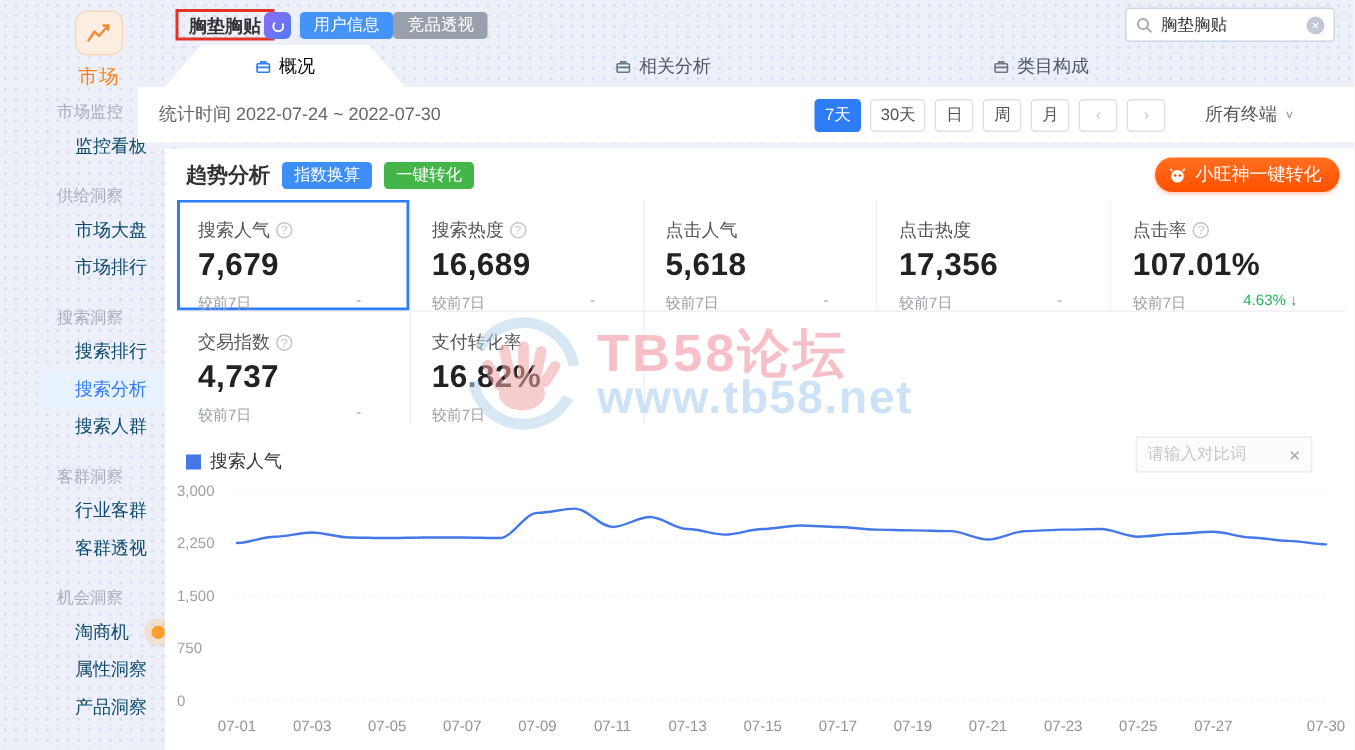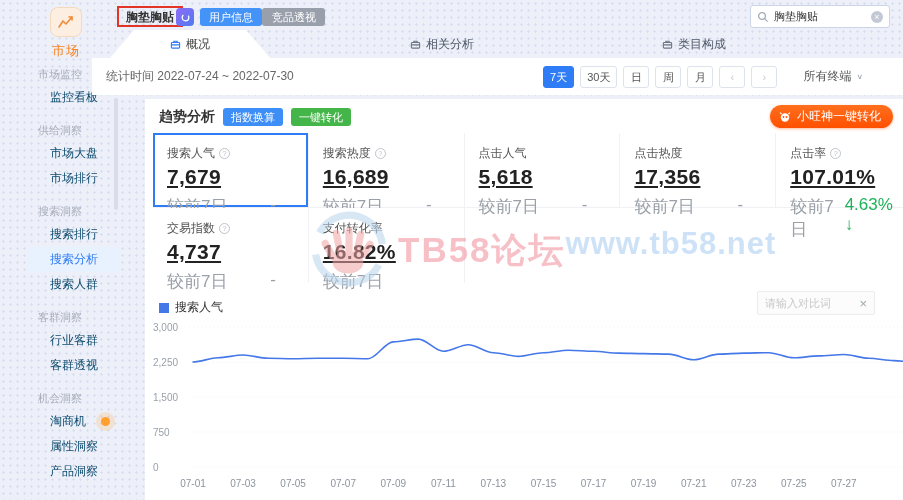--- a/index.html
+++ b/index.html
@@ -28,64 +28,64 @@
   .hbtn { position:absolute; top:8px; height:18px; line-height:18px; padding:0 9px; font-size:11px; color:#fff; border-radius:3px; cursor:pointer; }
   .hbtn.user { left:200px; background:#4493f8; }
   .hbtn.comp { left:262px; background:#99a0ab;padding-left:10px; }
   .search-box { position:absolute; right:13px; top:5px; width:140px; height:23px; background:#fff; border:1px solid #ccd4e8; border-radius:3px; display:flex; align-items:center; padding:0 6px; gap:5px; }
   .search-box input { border:0; outline:0; flex:1; font-size:11px; color:#333; min-width:0; background:transparent; font-family:inherit; }
   .clear-circle { width:12px; height:12px; border-radius:50%; background:#c3c9d4; color:#fff; font-size:9px; line-height:12px; text-align:center; cursor:pointer; flex:none; }
   
   .tabs { position:absolute; left:110px; top:30px; right:0; height:28px; }
   .tab { position:absolute; top:0; width:160px; height:28px; display:flex; align-items:center; justify-content:center; gap:5px; font-size:12px; color:#4d5767; cursor:pointer; }
   .tab > * { position:relative; }
-  .tab.active { color:#404040; }
+  .tab.active { color:#000000; }
   .tab.active::before { content:""; position:absolute; inset:0; background:#fff; clip-path:polygon(24px 0, calc(100% - 24px) 0, 100% 100%, 0 100%); }
   
   .stat-row { position:absolute; left:92px; top:58px; right:0; height:37px; background:#fff; display:flex; align-items:center; padding:0 14px; }
   .stat-time { font-size:12px; color:#666; }
   .spacer { flex:1; }
   .periods { display:flex; gap:6px; align-items:center; }
   .pbtn { min-width:26px; height:22px; padding:0 6px; line-height:20px; text-align:center; font-size:11px; color:#555; background:#fff; border:1px solid #dde2ec; border-radius:3px; cursor:pointer; }
   .pbtn.active { background:#2e7cf6; border-color:#2e7cf6; color:#fff; }
   .pbtn.nav { color:#c3c9d4; }
   .terminal { margin:0 26px 0 26px; font-size:12px; color:#555; display:flex; align-items:center; gap:5px; cursor:pointer; }
   .caret { font-size:9px; color:#98a0ac; transform:scaleY(.8); }
   
-  .main { position:absolute; left:110px; top:99px; right:0; bottom:0; background:#fff;margin-left:35px; }
+  .main { position:absolute; left:110px; top:99px; right:0; bottom:0; background:#fff; }
   .trend-head { position:absolute; left:14px; top:9px; display:flex; align-items:center; gap:8px; }
   .trend-title { font-size:14px; font-weight:bold; color:#333; }
   .tag-btn { height:18px; line-height:18px; padding:0 8px; font-size:11px; color:#fff; border-radius:3px; cursor:pointer; }
   .tag-btn.blue { background:#3e8ef7; }
   .tag-btn.green { background:#44b549; }
   .wang-btn { position:absolute; right:10px; top:6px; height:23px; padding:0 12px 0 8px; background:linear-gradient(180deg,#ff6f1e,#ff5000); border-radius:12px; color:#fff; font-size:12px; display:flex; align-items:center; gap:5px; cursor:pointer; box-shadow:0 1px 3px rgba(255,80,0,.4); }
   
   .cards { position:absolute; left:8px; top:34px; width:779px; display:grid; grid-template-columns:repeat(5,1fr); }
   .card { height:75px; padding:12px 14px 0; position:relative; cursor:pointer; background:#fff; }
   .card.br { border-right:1px solid #f1f1f5; }
   .card.bb { border-bottom:1px solid #f1f1f5; }
   .card.selected { box-shadow:inset 0 0 0 2px #2e7cf6; }
   .m-label { font-size:12px; color:#555; display:flex; align-items:center; gap:4px; }
   .info { width:11px; height:11px; border:1px solid #c0c4cc; border-radius:50%; color:#c0c4cc; font-size:8px; line-height:9px; text-align:center; cursor:pointer; }
-  .m-value { font-size:21px; font-weight:bold; color:#222; margin-top:3px; letter-spacing:.3px;text-decoration:underline; }
-  .m-cmp { display:flex; justify-content:space-between; font-size:17px; color:#9aa0a8; margin-top:6px; padding-right:18px; }
+  .m-value { font-size:21px; font-weight:bold; color:#222; margin-top:3px; letter-spacing:.3px; }
+  .m-cmp { display:flex; justify-content:space-between; font-size:10px; color:#9aa0a8; margin-top:6px; padding-right:18px; }
   .chg.down { color:#1fb25a; }
   .chg .arr { font-style:normal; font-weight:bold; }
   
   .legend-row { position:absolute; left:14px; top:200px; display:flex; align-items:center; gap:6px; }
   .legend-sq { width:10px; height:10px; }
   .legend-label { font-size:12px; color:#333; }
   .cmp-input { position:absolute; right:28px; top:192px; width:118px; height:24px; background:#fcfcfc; border:1px solid #ececec; border-radius:2px; display:flex; align-items:center; padding:0 7px; gap:4px; }
   .cmp-input input { border:0; outline:0; flex:1; min-width:0; font-size:11px; background:transparent; color:#333; font-family:inherit; }
   .cmp-input input::placeholder { color:#c8c8c8; }
   .cmp-close { color:#9aa; font-size:13px; cursor:pointer; flex:none; }
   .chart-wrap { position:absolute; left:8px; top:220px; width:781px; height:174px; }
   
   .watermark { position:absolute; left:308px; top:208px; display:flex; align-items:center; gap:8px; opacity:.55; pointer-events:none; z-index:50; }
-  .wm-text { display:flex; flex-direction:row; line-height:1.0; }
+  .wm-text { display:flex; flex-direction:column; line-height:1.0; }
   .wm-title { font-size:35px; font-weight:800; color:#f18d9b; letter-spacing:2px; }
   .wm-url { font-size:31px; font-weight:800; color:#a5cbf0; letter-spacing:1px; margin-top:-4px; }
   input::selection { background:transparent; }
 </style>
 </head>
 <body>
 
 <div class="sidebar">
   <div class="logo">
     <div class="logo-badge">

